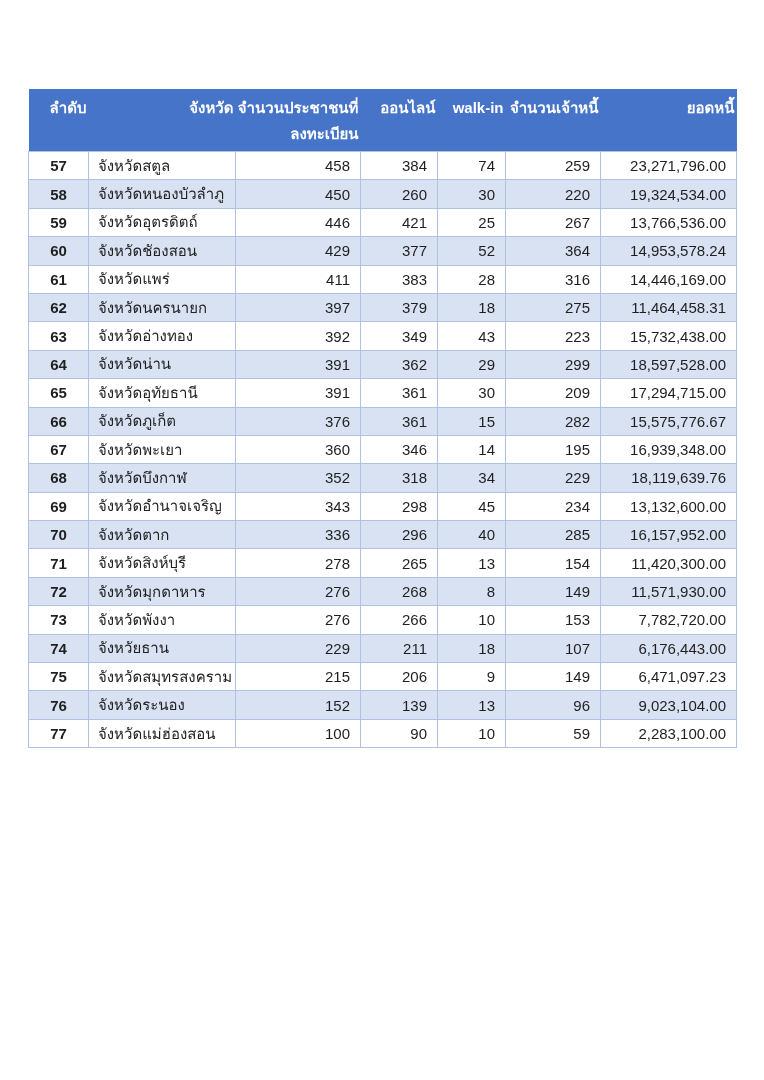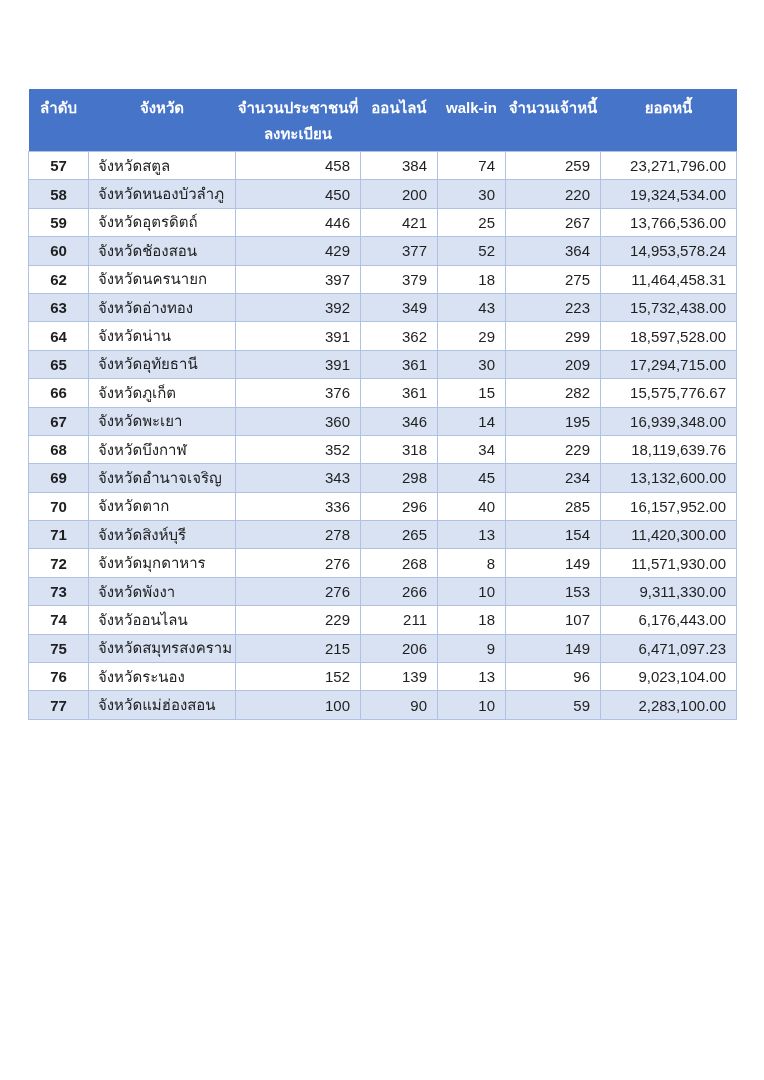--- a/index.html
+++ b/index.html
@@ -26,21 +26,21 @@
   }
   .province-table thead th {
     background: var(--header-bg, #4674C8);
     color: var(--header-text, #FFFFFF);
     font-weight: 700;
     font-size: 15px;
     line-height: 26px;
     height: 59px;
     box-sizing: border-box;
     vertical-align: top;
-    text-align: center;
+    text-align: right;
     padding: 6px 2px 4px 2px;
     white-space: pre-line;
     border: none;
   }
   .province-table tbody td {
     font-size: 15px;
     color: var(--text, #1F1F1F);
     height: 28.4px;
     box-sizing: border-box;
     vertical-align: middle;
@@ -103,21 +103,21 @@
           <td>458</td>
           <td>384</td>
           <td>74</td>
           <td>259</td>
           <td>23,271,796.00</td>
         </tr>
         <tr>
           <td>58</td>
           <td>จังหวัดหนองบัวลำภู</td>
           <td>450</td>
-          <td>200</td>
+          <td>260</td>
           <td>30</td>
           <td>220</td>
           <td>19,324,534.00</td>
         </tr>
         <tr>
           <td>59</td>
           <td>จังหวัดอุตรดิตถ์</td>
           <td>446</td>
           <td>421</td>
           <td>25</td>
@@ -127,20 +127,29 @@
         <tr>
           <td>60</td>
           <td>จังหวัดชัองสอน</td>
           <td>429</td>
           <td>377</td>
           <td>52</td>
           <td>364</td>
           <td>14,953,578.24</td>
         </tr>
         <tr>
+          <td>61</td>
+          <td>จังหวัดแพร่</td>
+          <td>411</td>
+          <td>383</td>
+          <td>28</td>
+          <td>316</td>
+          <td>14,446,169.00</td>
+        </tr>
+        <tr>
           <td>62</td>
           <td>จังหวัดนครนายก</td>
           <td>397</td>
           <td>379</td>
           <td>18</td>
           <td>275</td>
           <td>11,464,458.31</td>
         </tr>
         <tr>
           <td>63</td>
@@ -232,25 +241,25 @@
           <td>149</td>
           <td>11,571,930.00</td>
         </tr>
         <tr>
           <td>73</td>
           <td>จังหวัดพังงา</td>
           <td>276</td>
           <td>266</td>
           <td>10</td>
           <td>153</td>
-          <td>9,311,330.00</td>
+          <td>7,782,720.00</td>
         </tr>
         <tr>
           <td>74</td>
-          <td>จังหวัออนไลน</td>
+          <td>จังหวัยธาน</td>
           <td>229</td>
           <td>211</td>
           <td>18</td>
           <td>107</td>
           <td>6,176,443.00</td>
         </tr>
         <tr>
           <td>75</td>
           <td>จังหวัดสมุทรสงคราม</td>
           <td>215</td>

